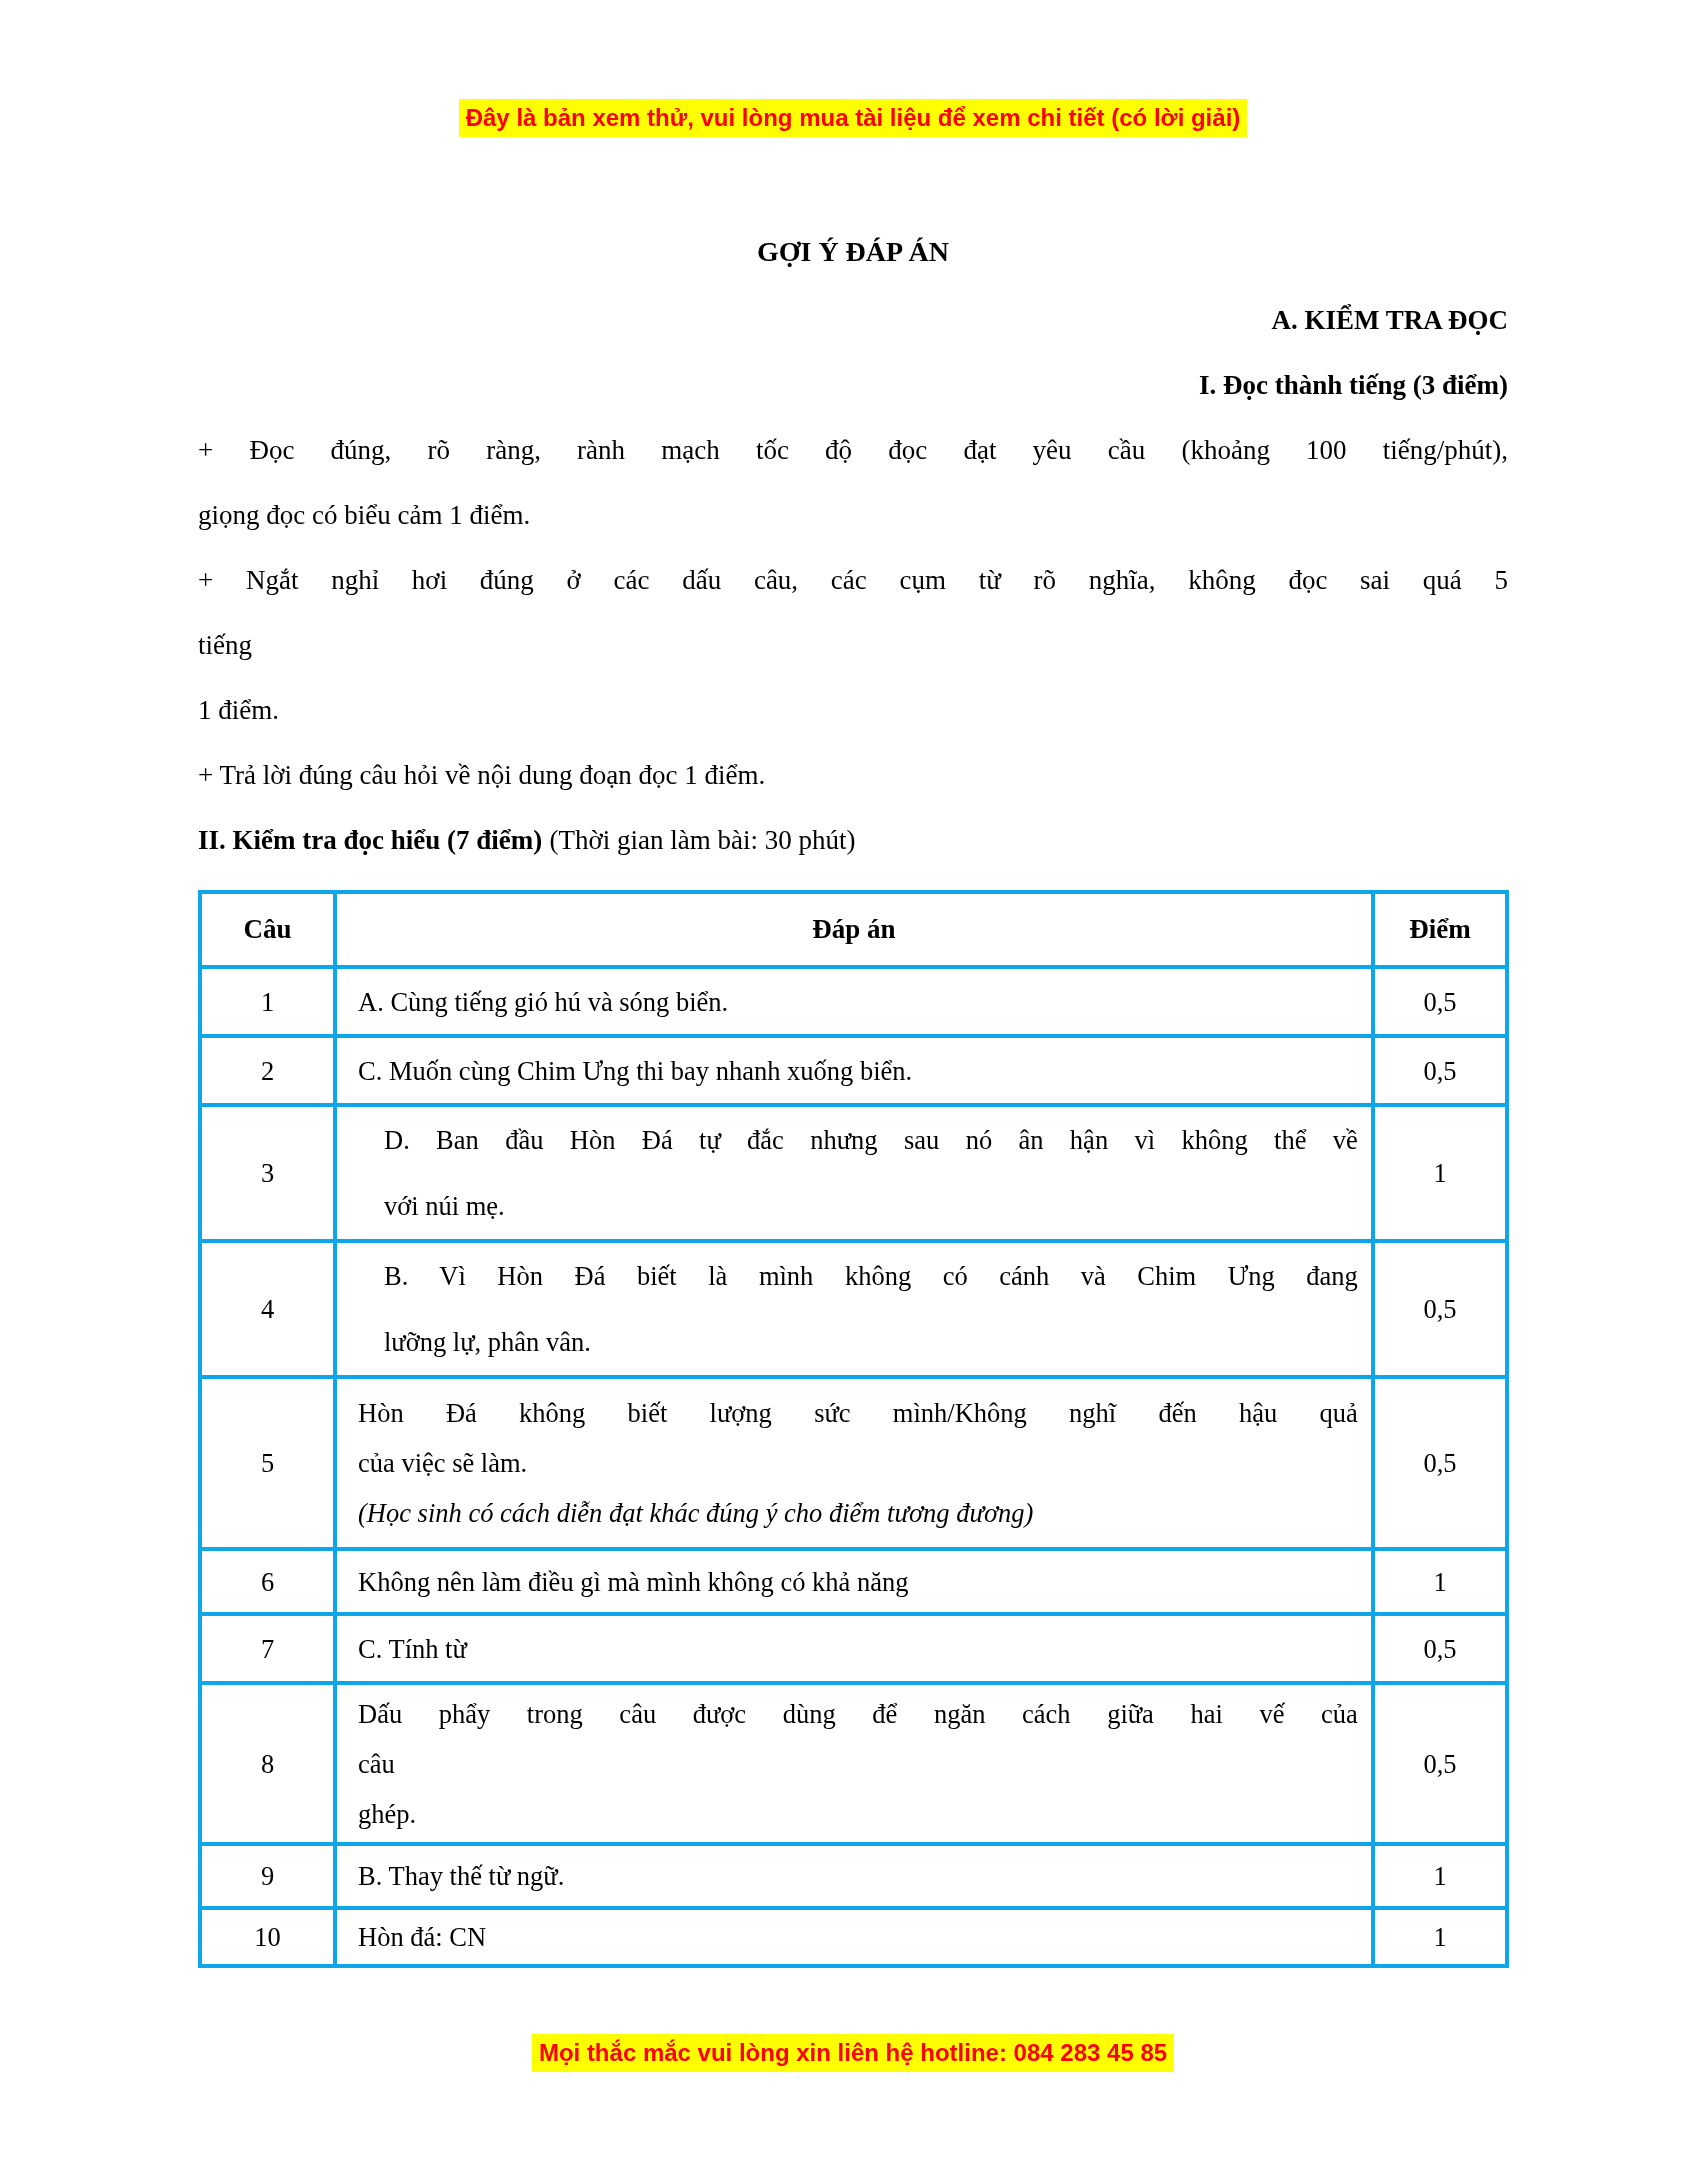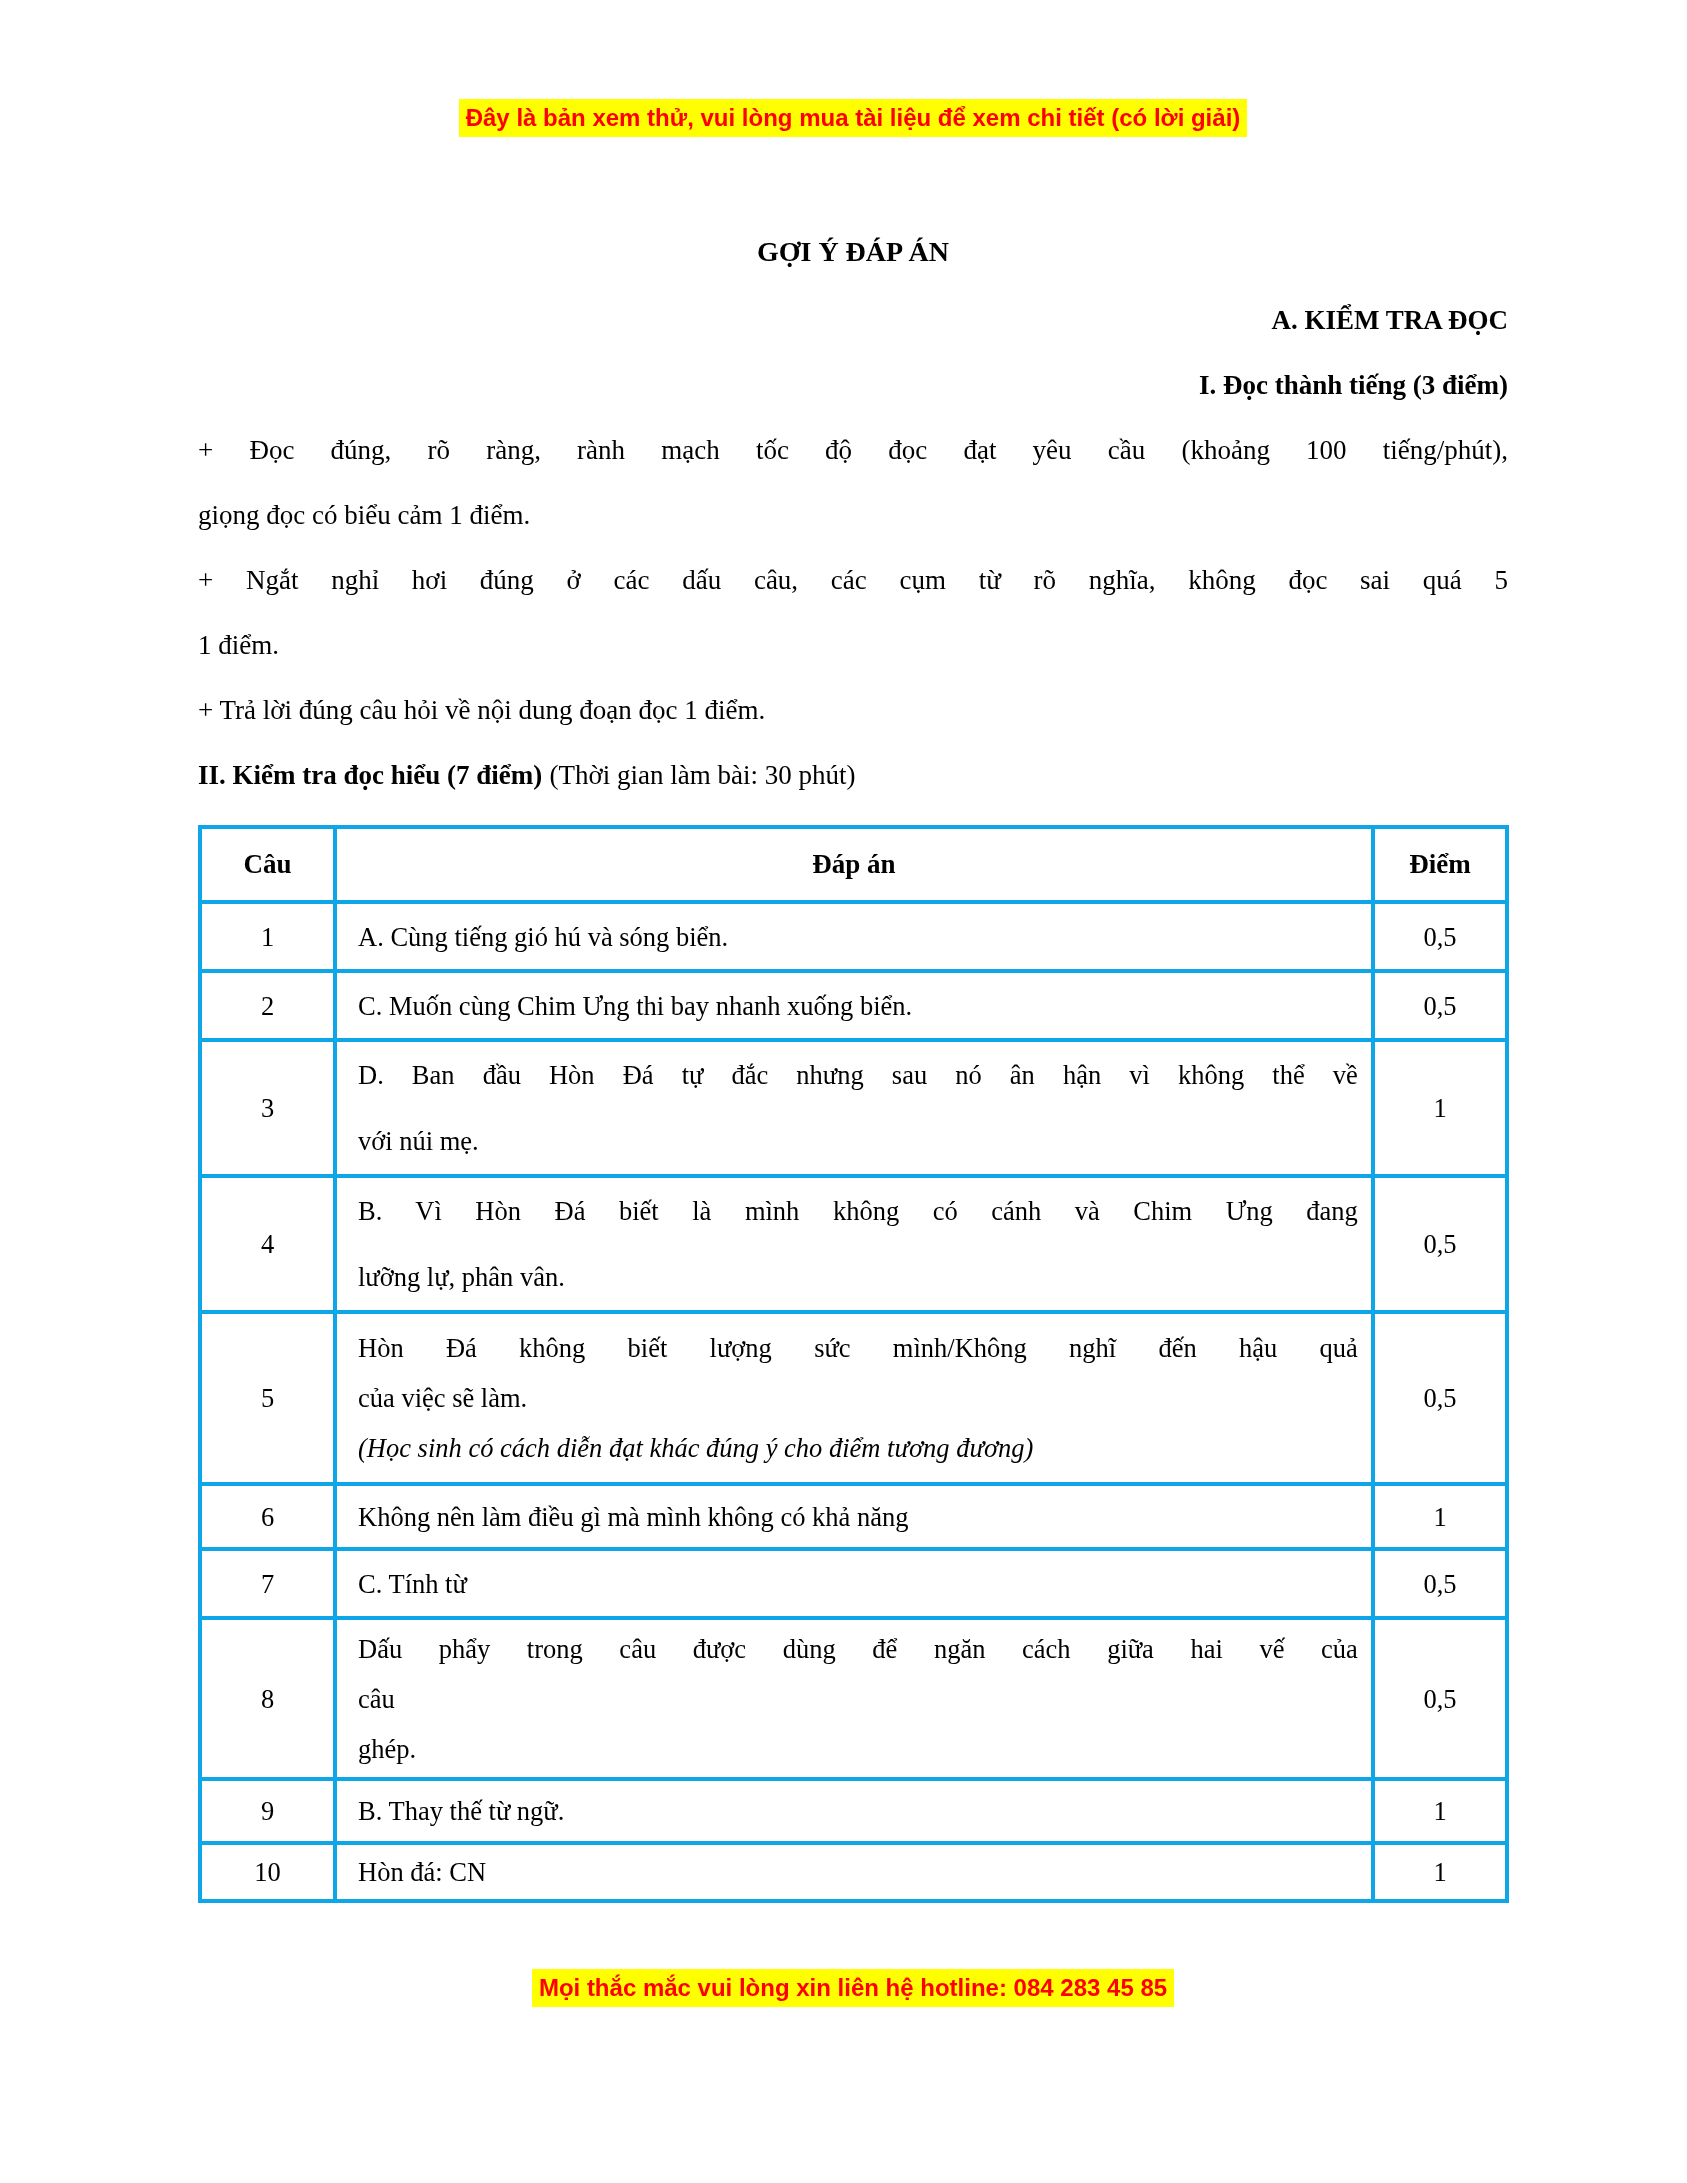--- a/index.html
+++ b/index.html
@@ -65,41 +65,42 @@
 
   tr.rh105 { height: 69px; }
   tr.rh205 { height: 136px; }
   tr.rh200 { height: 132px; }
   tr.rh260 { height: 172px; }
   tr.rh98  { height: 65px; }
   tr.rh244 { height: 161px; }
   tr.rh96  { height: 64px; }
   tr.rh67  { height: 58px; }
 
-  .lh100 .ans-line { line-height: 66px; }
+  .lh100 .ans-line { line-height: 66px; margin-left: 26px; }
   .lh76 .ans-line  { line-height: 50px; }
   .ans-line.justify { text-align: justify; text-align-last: justify; }
   .ans-line.italic { font-style: italic; }
 </style>
 </head>
 <body>
 
 <div class="page">
   <div class="content">
 
     <div class="banner banner-top">Đây là bản xem thử, vui lòng mua tài liệu để xem chi tiết (có lời giải)</div>
 
     <div class="doc-title">GỢI Ý ĐÁP ÁN</div>
 
     <div class="bodyline bold">A. KIỂM TRA ĐỌC</div>
     <div class="bodyline bold">I. Đọc thành tiếng (3 điểm)</div>
 
     <div class="bodyline jline">+ Đọc đúng, rõ ràng, rành mạch tốc độ đọc đạt yêu cầu (khoảng 100 tiếng/phút),</div>
     <div class="bodyline">giọng đọc có biểu cảm 1 điểm.</div>
     <div class="bodyline jline">+ Ngắt nghỉ hơi đúng ở các dấu câu, các cụm từ rõ nghĩa, không đọc sai quá 5</div>
+    <div class="bodyline">tiếng</div>
     <div class="bodyline">1 điểm.</div>
     <div class="bodyline">+ Trả lời đúng câu hỏi về nội dung đoạn đọc 1 điểm.</div>
 
     <div class="bodyline"><span class="bold">II. Kiểm tra đọc hiểu (7 điểm)</span><span class="ii-note">(Thời gian làm bài: 30 phút)</span></div>
 
     <table class="answers">
       <colgroup>
           <col style="width:135px">
           <col style="width:1038px">
           <col style="width:134px">

